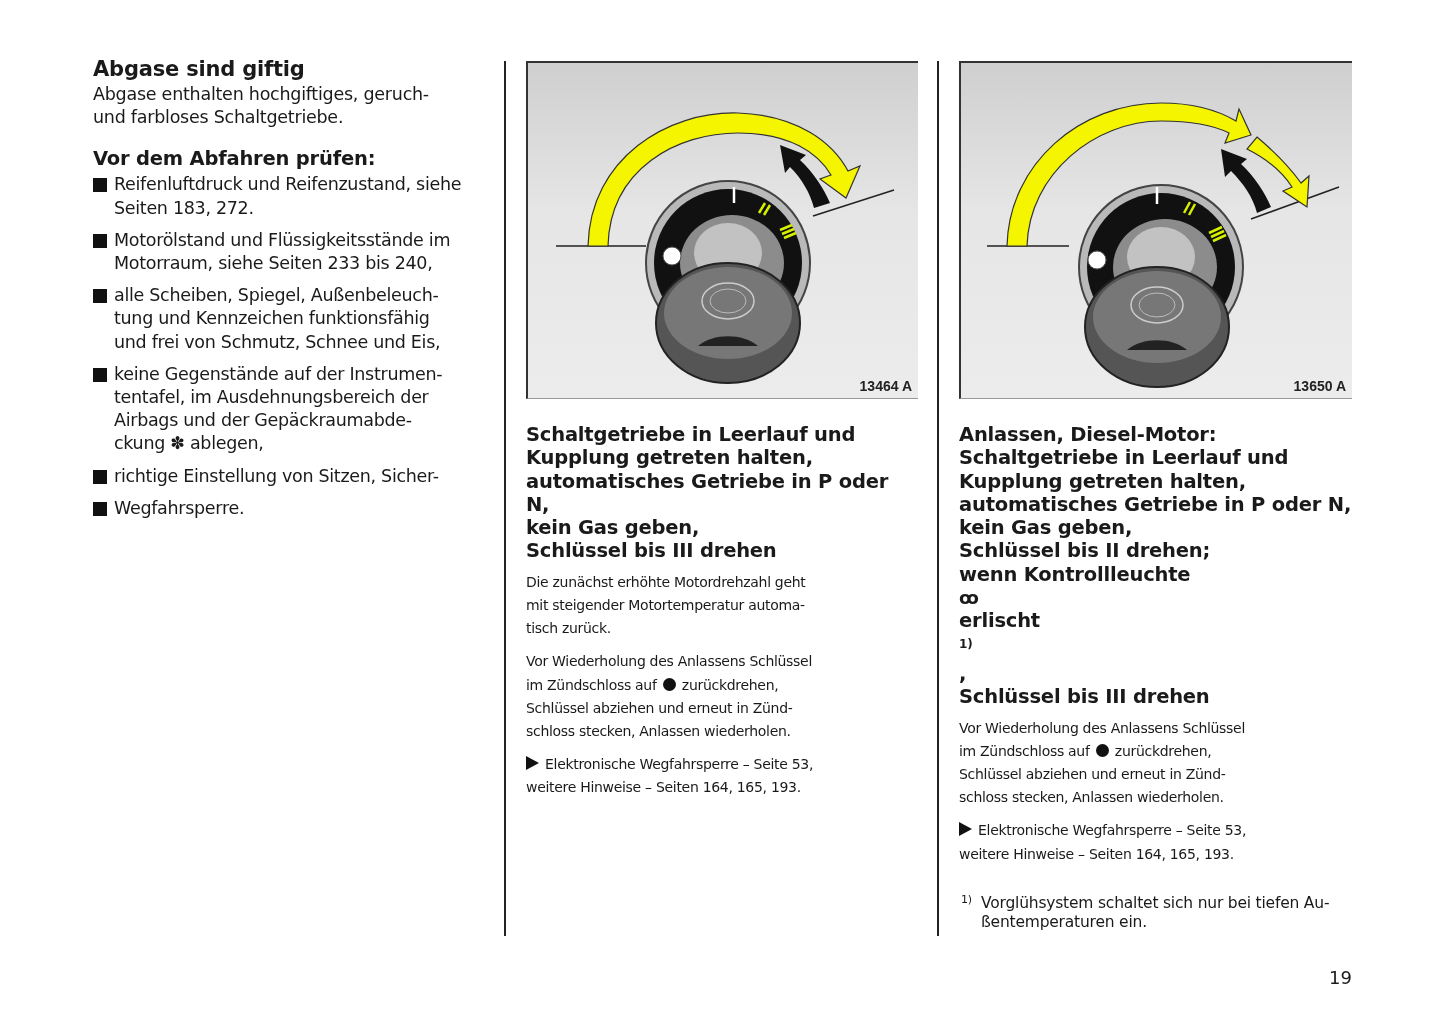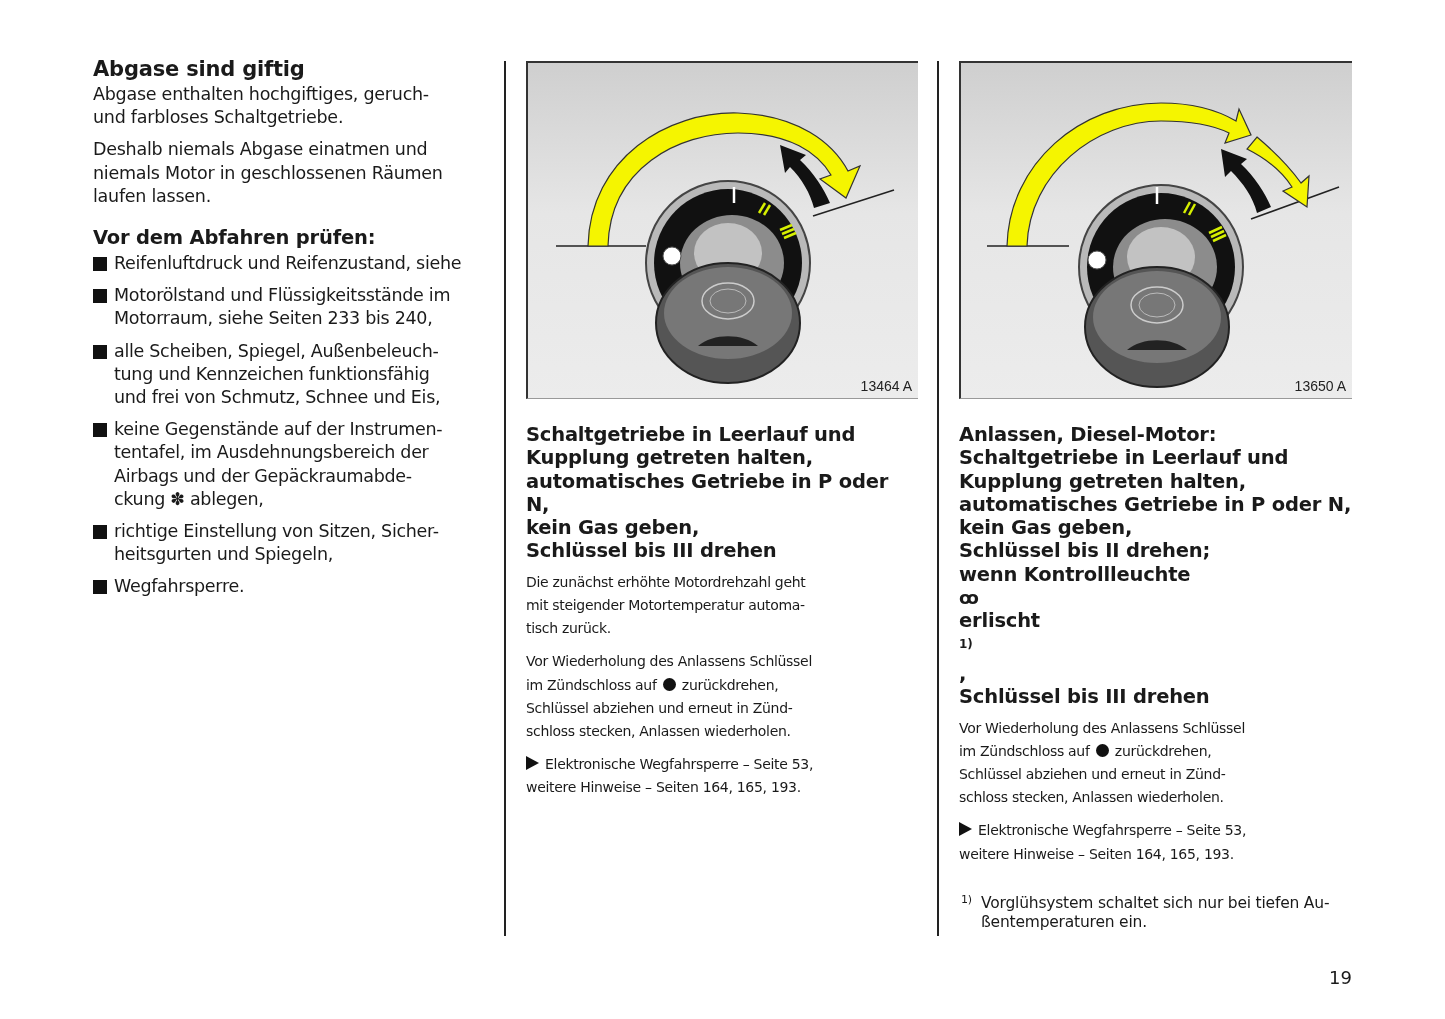--- a/index.html
+++ b/index.html
@@ -13,21 +13,21 @@
     .col-right { left: 959px; top: 61px; width: 393px; }
     .divider { position: absolute; width: 2px; background: #222; top: 61px; height: 875px; }
     .h-main { font-weight: bold; font-size: 21px; line-height: 24px; margin: 0 0 2px 0; letter-spacing: -0.2px; }
     .p { font-size: 17.5px; line-height: 23.2px; margin: 0 0 9px 0; letter-spacing: -0.25px; }
     .h-sub { font-weight: bold; font-size: 19.5px; line-height: 24px; margin: 18px 0 2px 0; letter-spacing: -0.2px; }
     ul.bul { list-style: none; margin: 0; padding: 0; }
     ul.bul li { position: relative; padding-left: 21px; font-size: 17.5px; line-height: 23.2px; margin-bottom: 9px; letter-spacing: -0.3px; }
     ul.bul li .sq { position: absolute; left: 0; top: 5px; width: 14px; height: 14px; background: #111; }
     .figure { position: relative; width: 100%; height: 338px; background: linear-gradient(180deg,#cfcfcf 0%, #e6e6e6 45%, #ececec 100%); border-left: 2px solid #333; border-top: 2px solid #333; border-bottom: 1px solid #999; box-sizing: border-box; overflow: hidden; }
     .figure svg { position: absolute; left: 0; top: 0; }
-    .fig-code { position: absolute; right: 6px; bottom: 4px; font-family: "Liberation Sans", sans-serif; font-size: 14px; font-weight: normal; color: #222; }
+    .fig-code { position: absolute; right: 6px; bottom: 4px; font-family: "Liberation Sans", sans-serif; font-size: 14px; font-weight: bold; color: #222; }
     .caption { font-weight: bold; font-size: 19.5px; line-height: 23.3px; margin: 24px 0 4px 0; letter-spacing: -0.2px; }
     .caption span { display: block; }
     .body-p { font-size: 14px; line-height: 23.2px; margin: 8px 0 10px 0; letter-spacing: -0.3px; }
     .body-p span.line { display: block; }
     .dot { display: inline-block; width: 13px; height: 13px; border-radius: 50%; background: #111; vertical-align: -1px; margin: 0 2px; }
     .tri { display: inline-block; width: 0; height: 0; border-top: 7px solid transparent; border-bottom: 7px solid transparent; border-left: 13px solid #111; vertical-align: -1px; margin-right: 6px; }
     .footnote { position: absolute; left: 959px; top: 894px; width: 393px; font-size: 15.5px; line-height: 19px; letter-spacing: -0.2px; }
     .footnote sup { position: absolute; left: 2px; top: -4px; font-size: 11px; }
     .footnote .fn-text { padding-left: 22px; display: block; }
     .page-num { position: absolute; right: 93px; top: 967px; font-size: 18px; }
@@ -36,30 +36,26 @@
   </style>
 </head>
 <body>
 
 <div class="col col-left">
   <div class="h-main">Abgase sind giftig</div>
   <div class="p">
     <span style="display:block">Abgase enthalten hochgiftiges, geruch-</span>
     <span style="display:block">und farbloses Schaltgetriebe.</span>
   </div>
-  <div class="p">
-    <span style="display:block">Deshalb niemals Abgase einatmen und</span>
-    <span style="display:block">niemals Motor in geschlossenen Räumen</span>
-    <span style="display:block">laufen lassen.</span>
-  </div>
   <div class="h-sub">Vor dem Abfahren prüfen:</div>
   <ul class="bul">
     <li>
         <span class="sq"></span>
       <span style="display:block">Reifenluftdruck und Reifenzustand, siehe</span>
+      <span style="display:block">Seiten 183, 272.</span>
     </li>
     <li>
         <span class="sq"></span>
       <span style="display:block">Motorölstand und Flüssigkeitsstände im</span>
       <span style="display:block">Motorraum, siehe Seiten 233 bis 240,</span>
     </li>
     <li>
         <span class="sq"></span>
       <span style="display:block">alle Scheiben, Spiegel, Außenbeleuch-</span>
       <span style="display:block">tung und Kennzeichen funktionsfähig</span>
@@ -68,21 +64,20 @@
     <li>
         <span class="sq"></span>
       <span style="display:block">keine Gegenstände auf der Instrumen-</span>
       <span style="display:block">tentafel, im Ausdehnungsbereich der</span>
       <span style="display:block">Airbags und der Gepäckraumabde-</span>
       <span style="display:block">ckung ✽ ablegen,</span>
     </li>
     <li>
         <span class="sq"></span>
       <span style="display:block">richtige Einstellung von Sitzen, Sicher-</span>
-      <span style="display:block">heitsgurten und Spiegeln,</span>
     </li>
     <li>
         <span class="sq"></span>
       <span style="display:block">Wegfahrsperre.</span>
     </li>
   </ul>
 </div>
 
 <div class="divider" style="left:504px;"></div>
 <div class="divider" style="left:937px;"></div>

